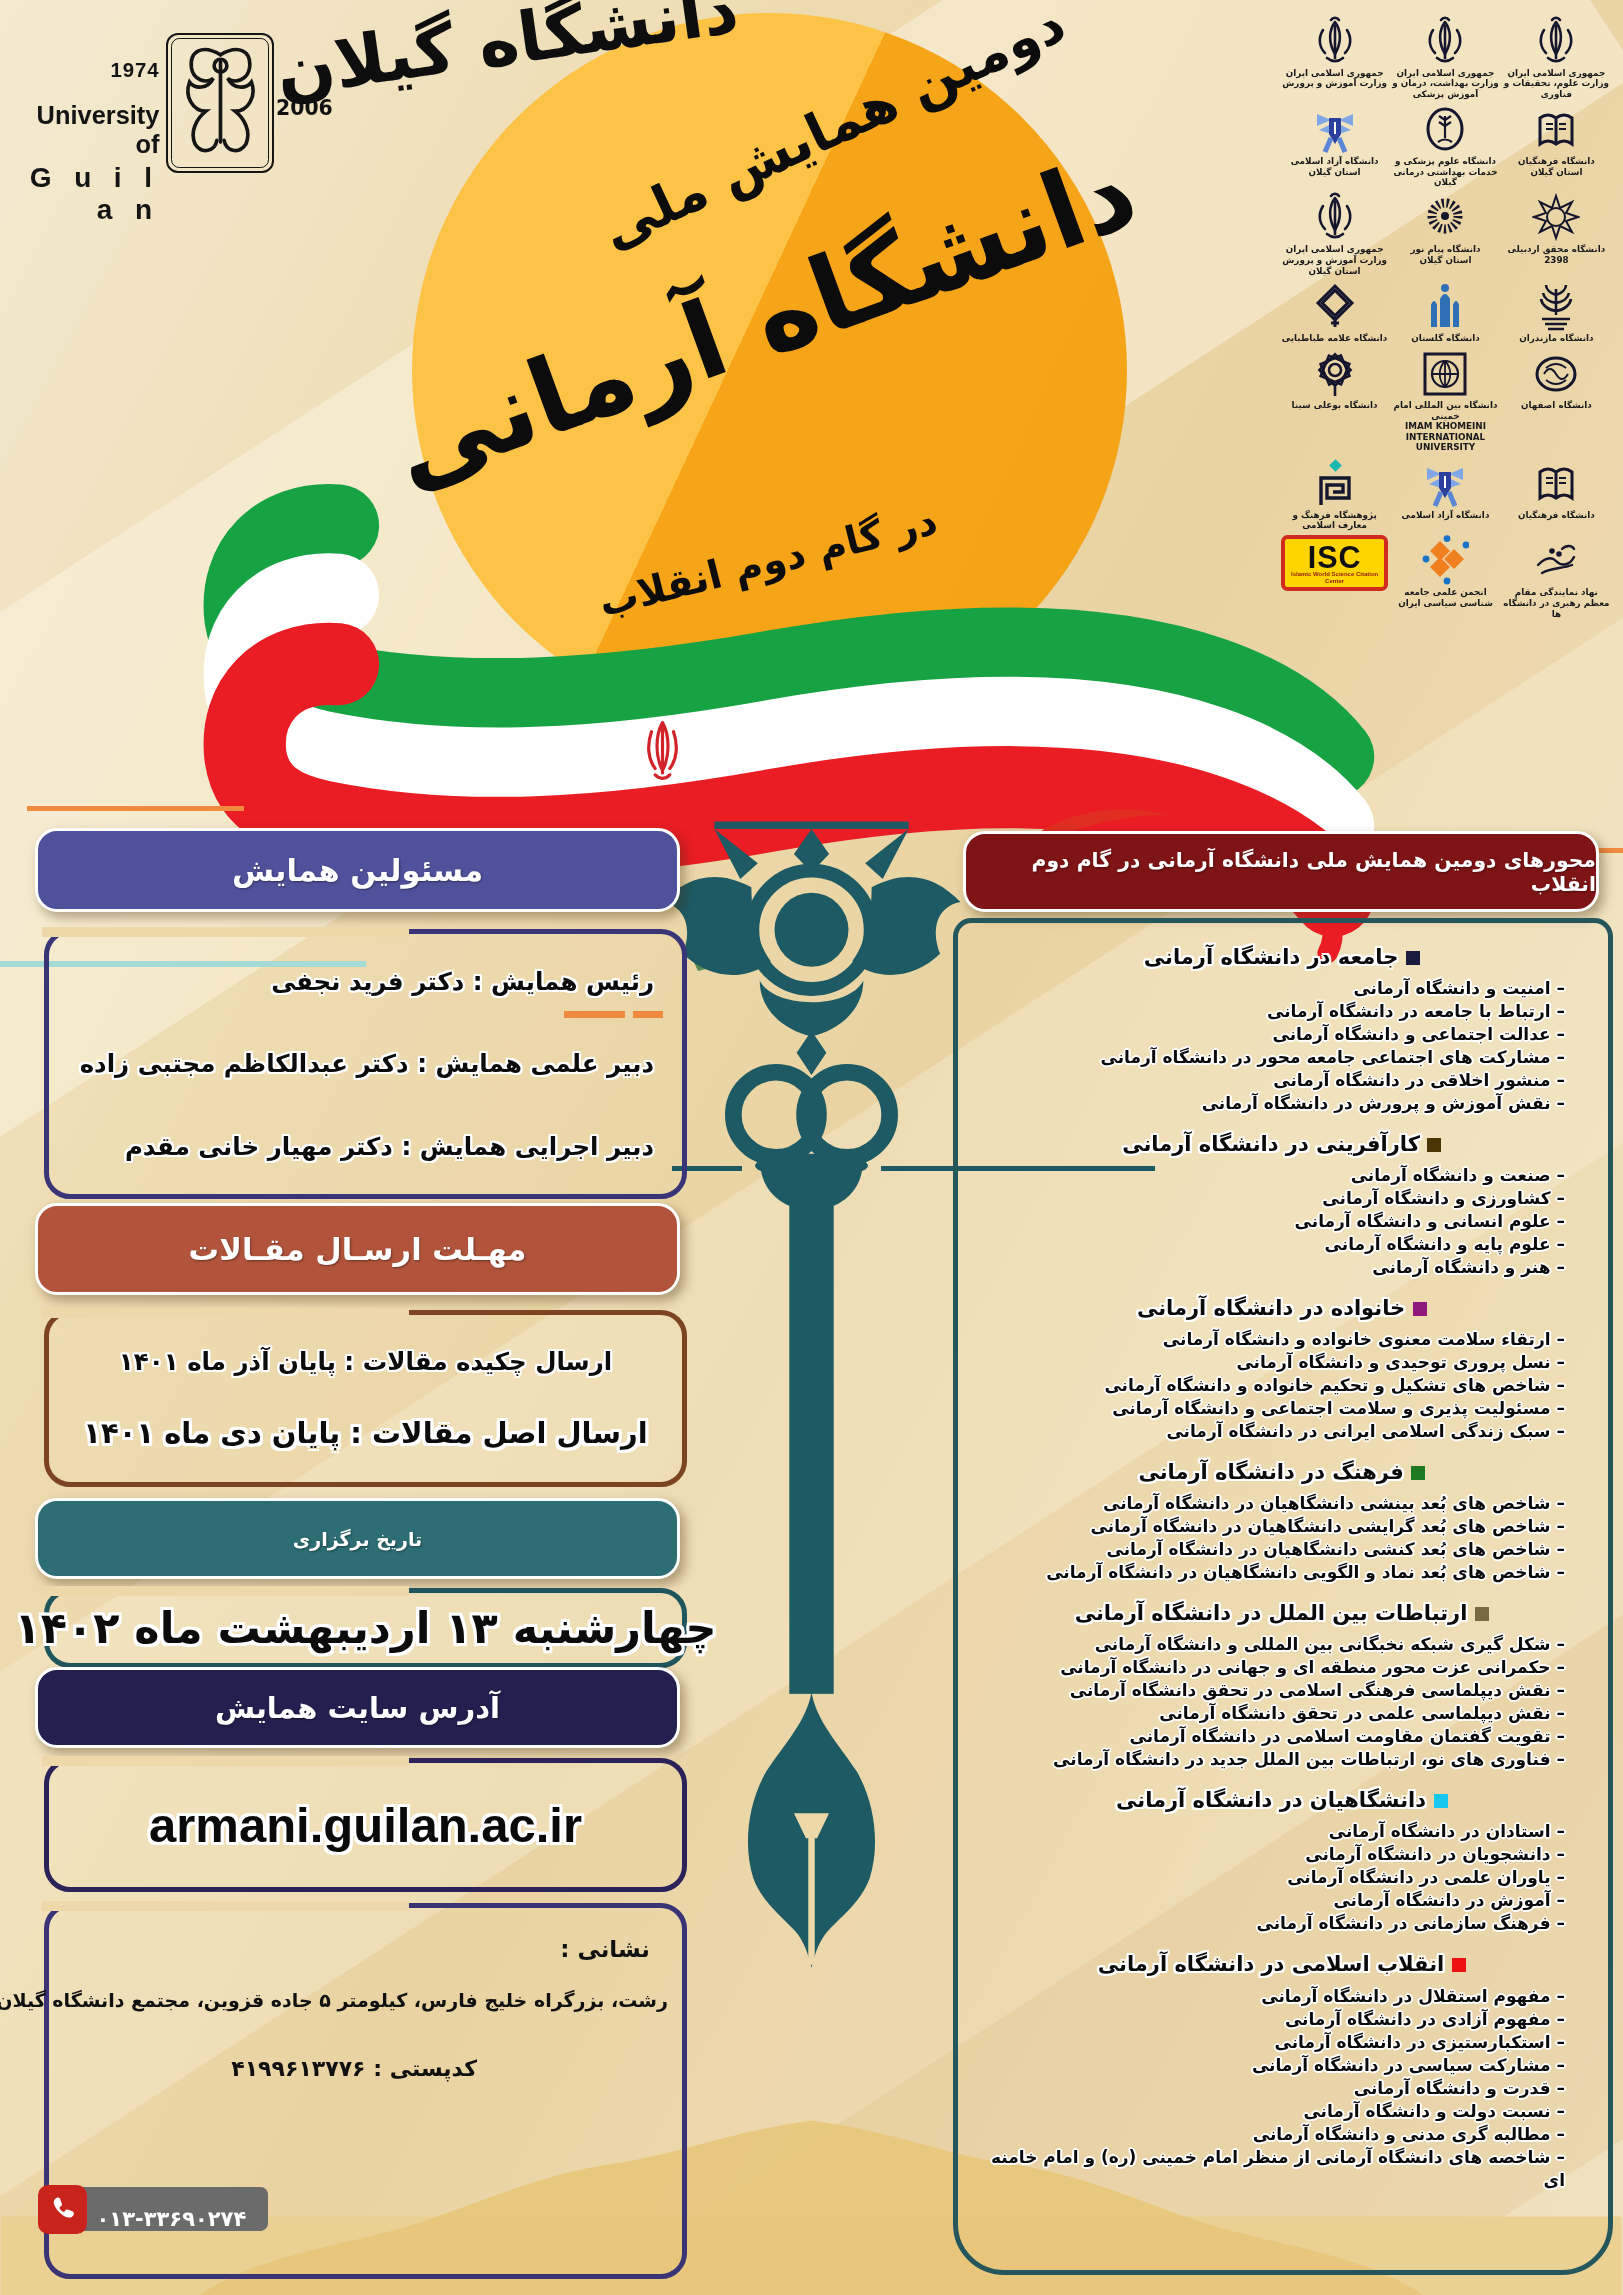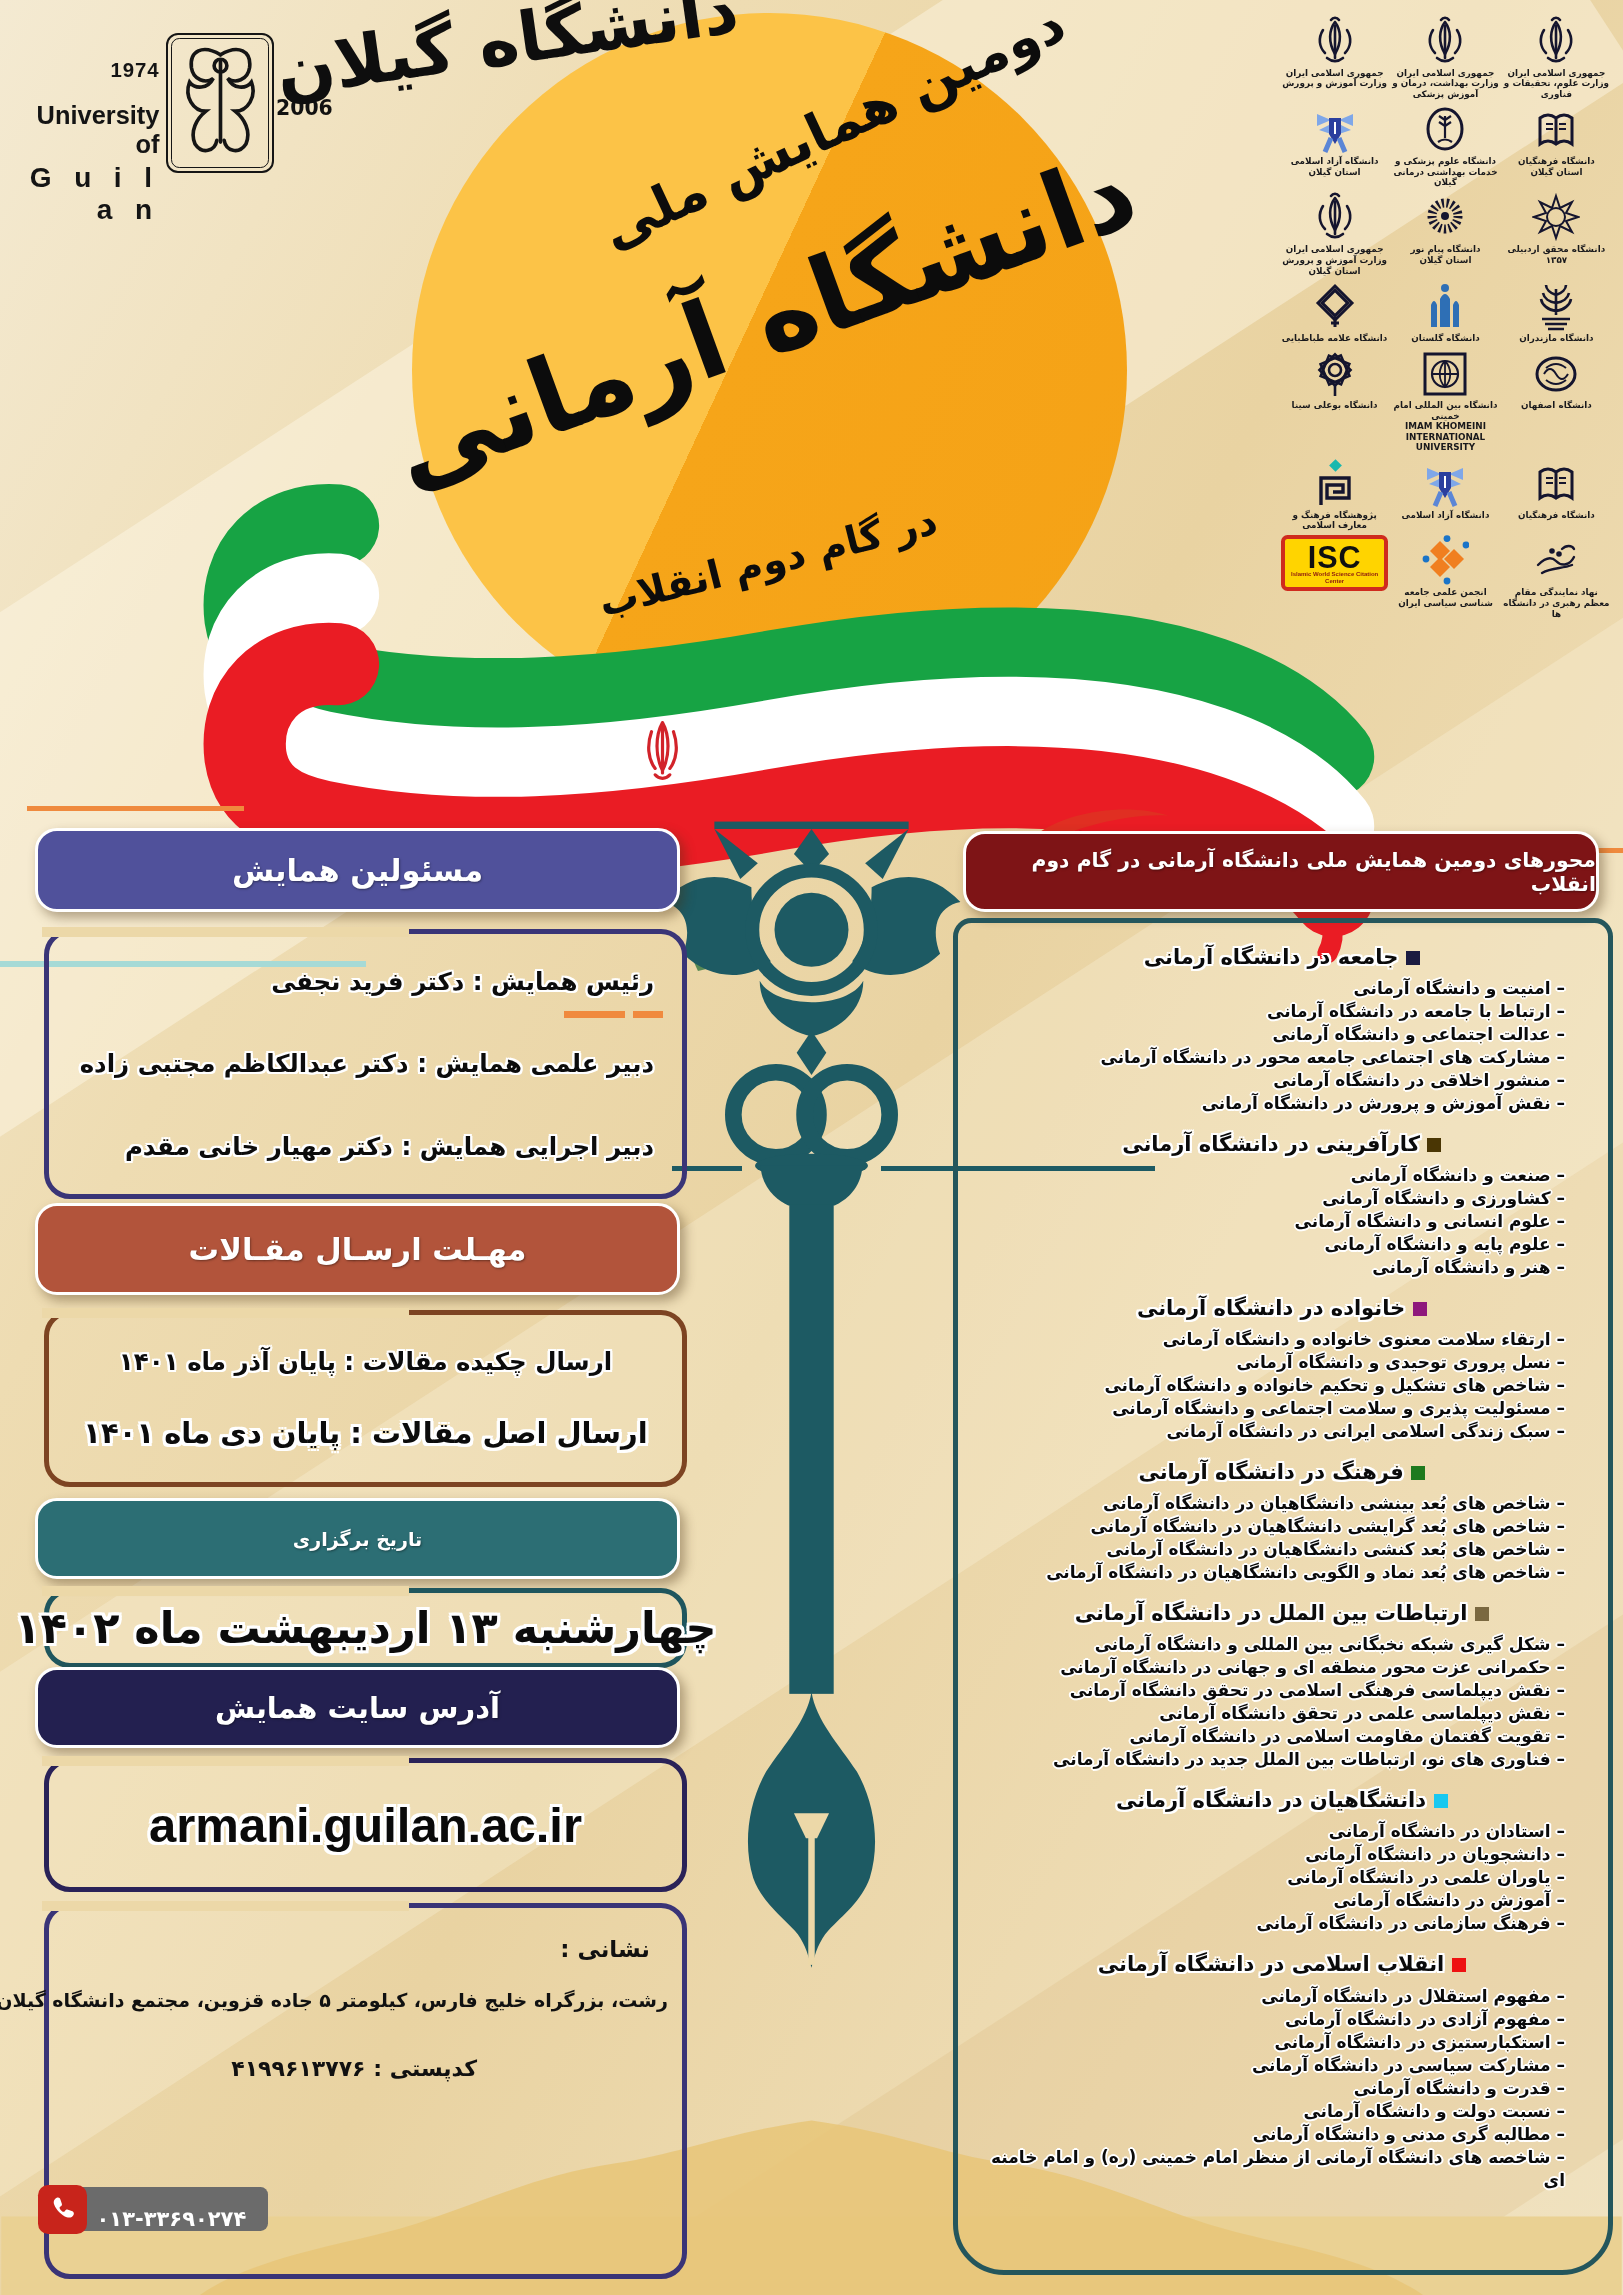--- a/index.html
+++ b/index.html
@@ -244,21 +244,21 @@
         <div class="logo-cap">استان گیلان</div>
       </div>
       <div class="logo-cell">
         <svg class="lg-ic" viewBox="0 0 48 52">
           <g fill="none" stroke="#15152e" stroke-width="2">
             <circle cx="24" cy="25" r="9"></circle>
             <path d="M24 4 L28 16 L40 10 L34 21 L46 25 L34 29 L40 40 L28 34 L24 46 L20 34 L8 40 L14 29 L2 25 L14 21 L8 10 L20 16 Z"></path>
           </g>
         </svg>
         <div class="logo-cap">دانشگاه محقق اردبیلی</div>
-        <div class="logo-cap">۱۳۵۷</div>
+        <div class="logo-cap">2398</div>
       </div>
       <div class="logo-cell">
         <svg class="lg-ic" viewBox="0 0 48 52">
           <g fill="none" stroke="#15152e" stroke-width="3">
             <rect x="12" y="10" width="24" height="24" transform="rotate(45 24 22)"></rect>
             <rect x="15" y="13" width="18" height="18" transform="rotate(45 24 22)"></rect>
             <path d="M24 36 V46 M20 42 H28"></path>
           </g>
         </svg>
         <div class="logo-cap">دانشگاه علامه طباطبایی</div>

